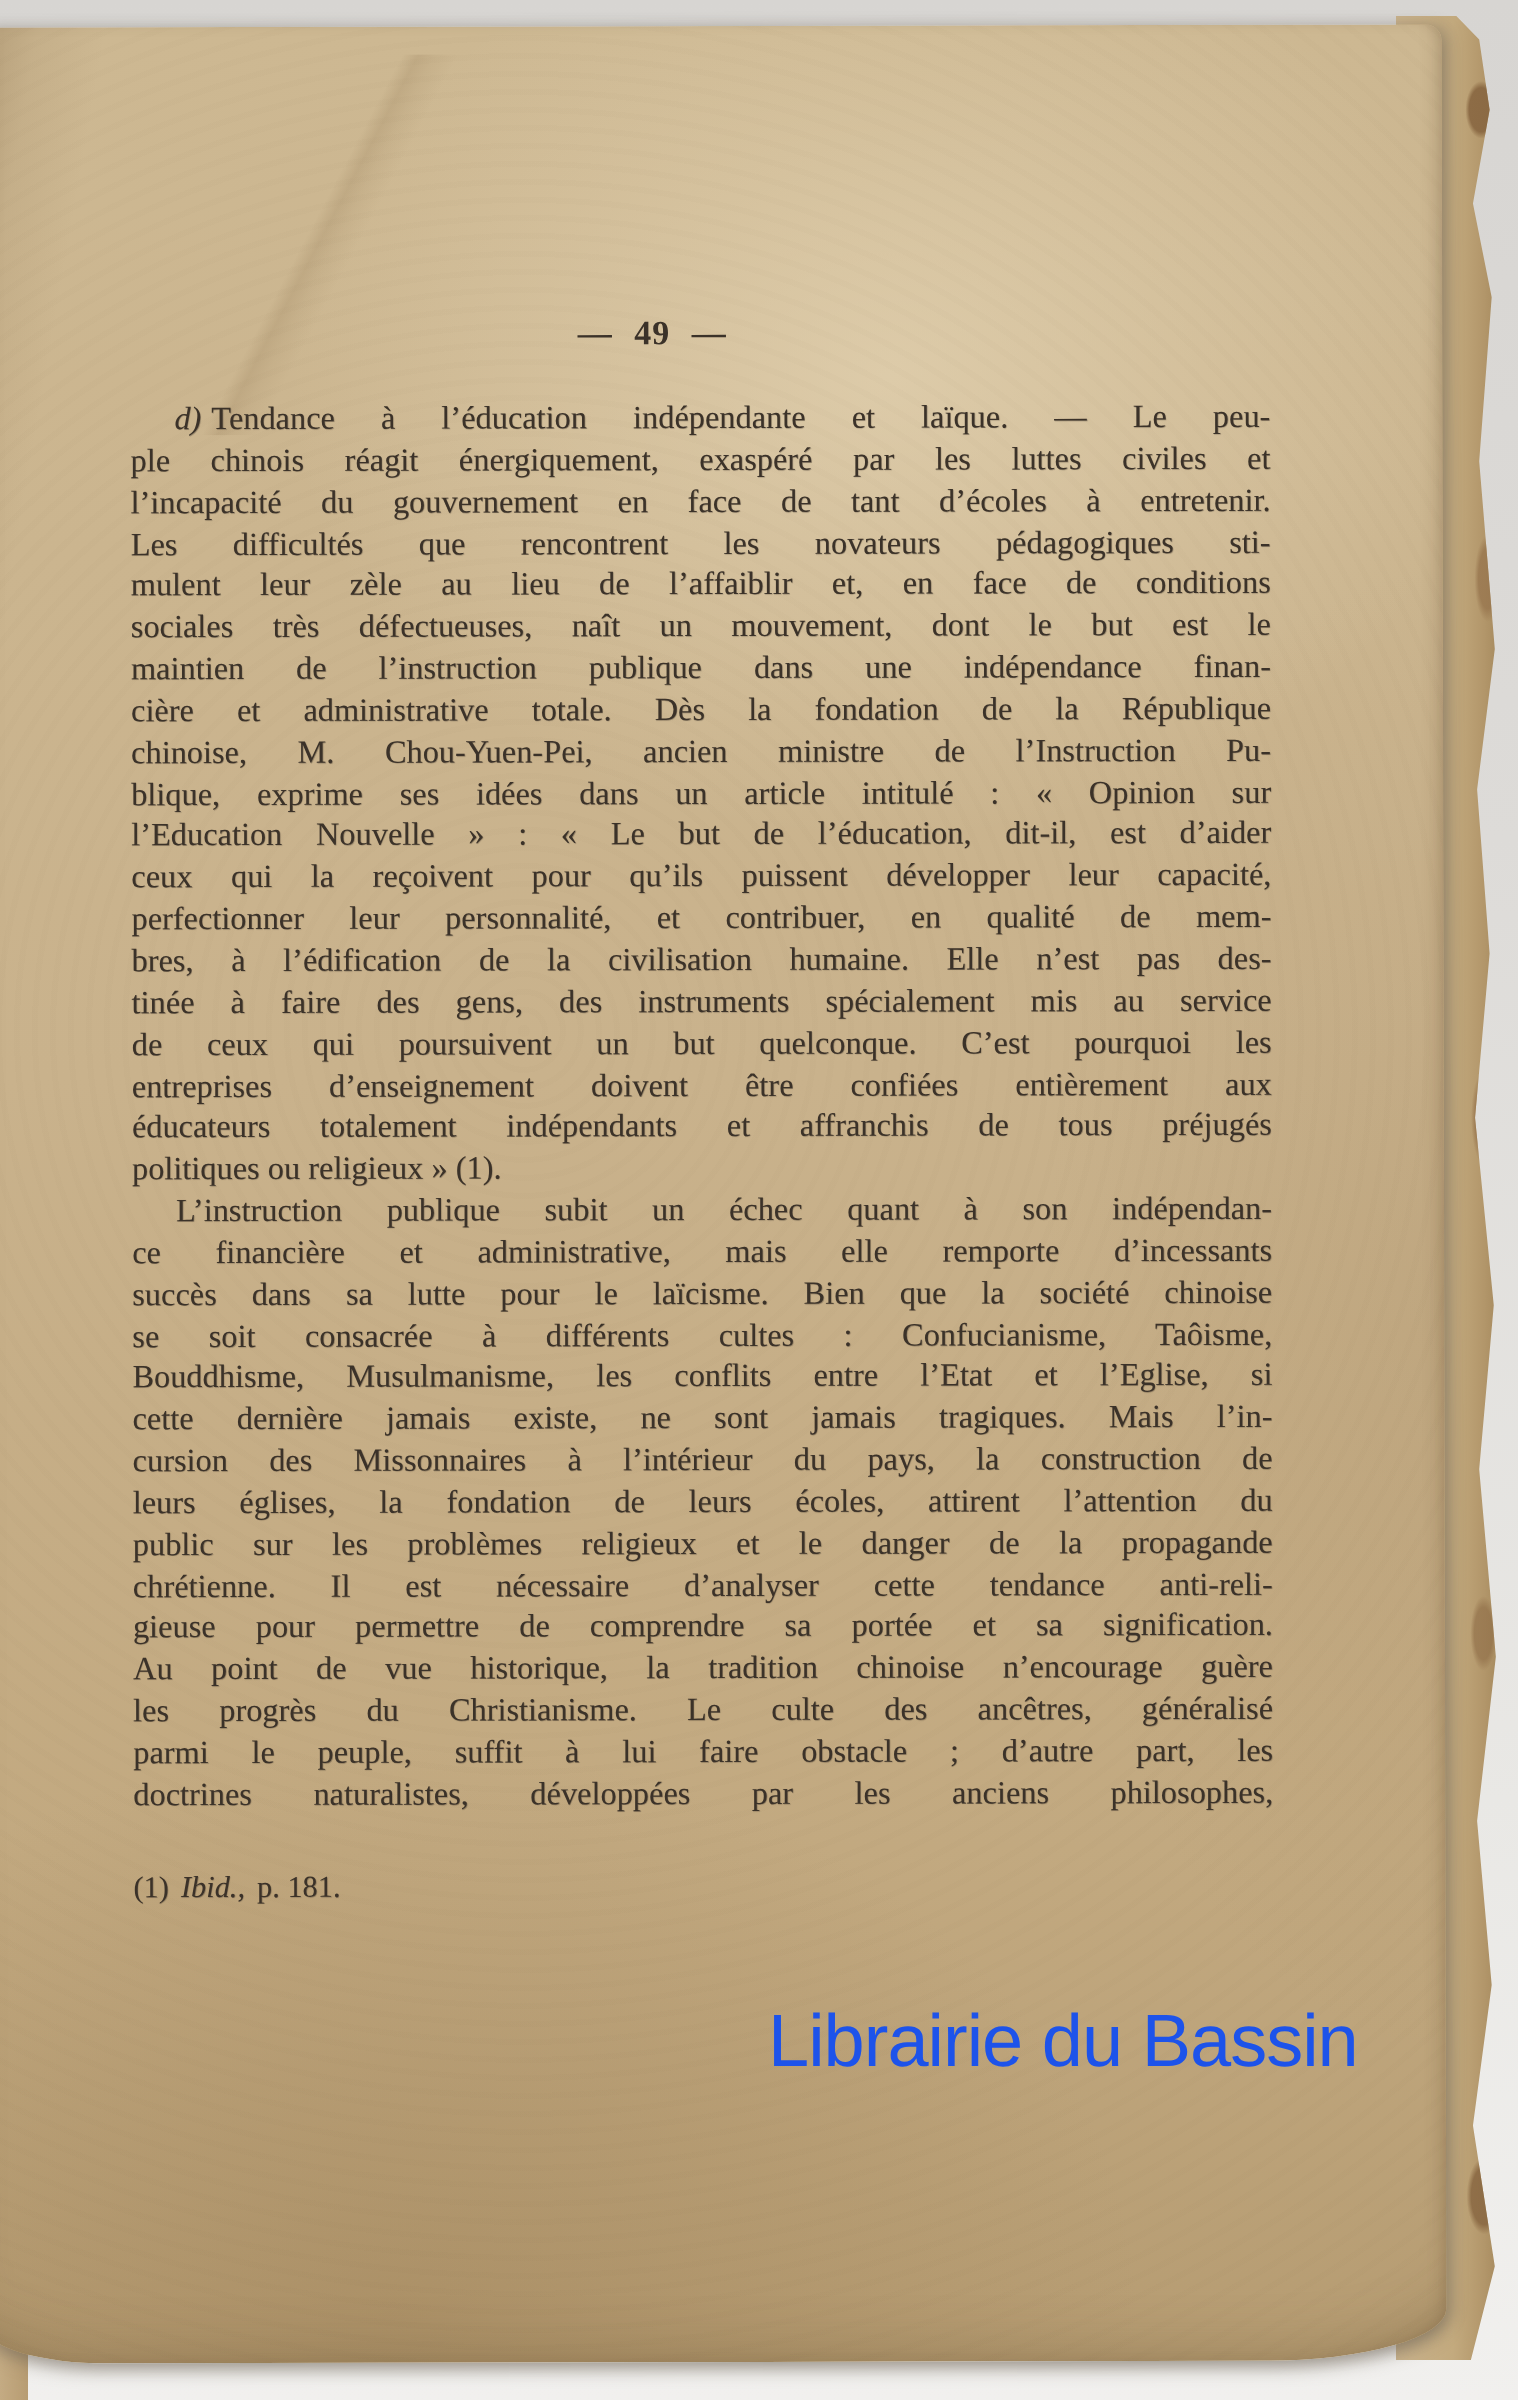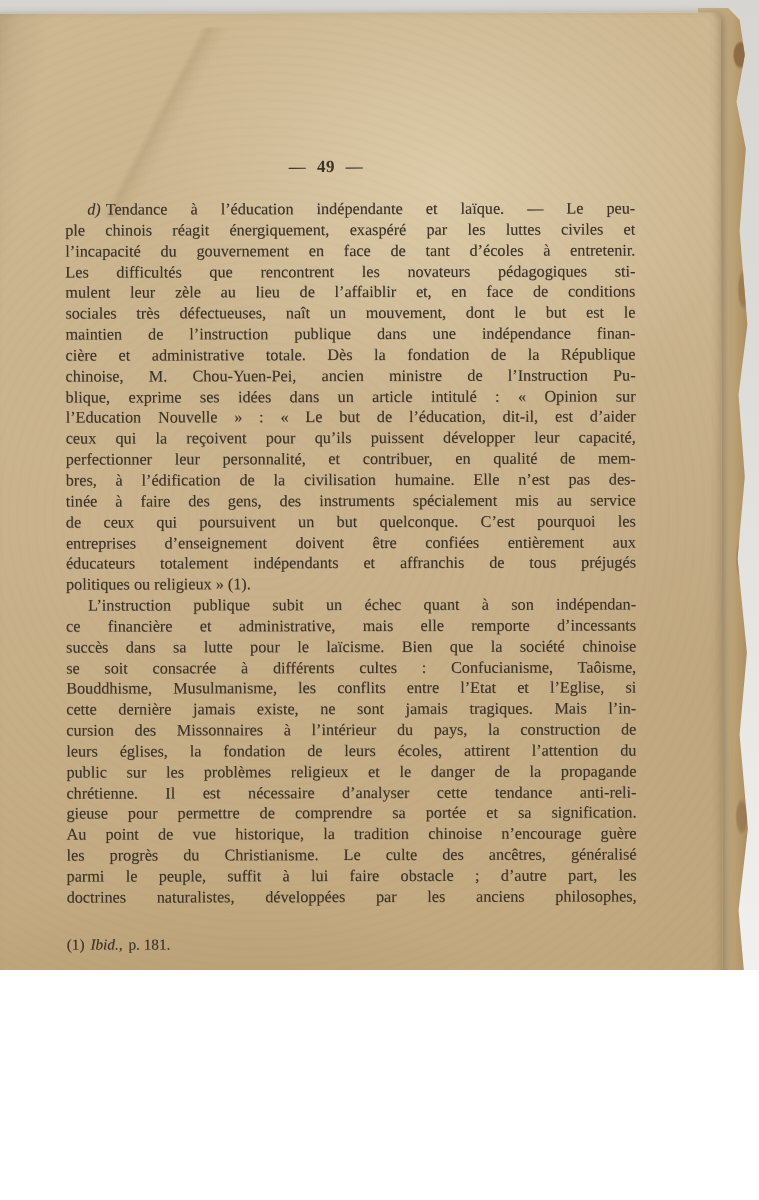--- a/index.html
+++ b/index.html
@@ -1,18 +1,18 @@
 <!DOCTYPE html>
 <html><head>
 <meta charset="utf-8">
 <style>
   html,body{margin:0;padding:0;}
   .photo{
     position:relative;
-    width:759px;height:970px;
+    width:759px;height:1200px;
     overflow:hidden;
     background:linear-gradient(to bottom,#d7d5d2 0%,#dddbd8 35%,#e9e8e5 75%,#f1f0ee 100%);
     font-family:"Liberation Serif","DejaVu Serif",serif;
   }
   
   .left-stub{
     position:absolute;left:0;top:1050px;width:14px;height:150px;
     background:linear-gradient(to right,#c4ab83,#b79c72);
     z-index:0;
   }
@@ -149,14 +149,15 @@
           <div class="line j">doctrines naturalistes, développées par les anciens philosophes,</div>
         </div>
 
       <div class="footnote">
         <span>(1)</span><span class="it">Ibid.,</span><span>p. 181.</span>
       </div>
 
     </div>
   </div>
 
+  <div class="watermark">Librairie du Bassin</div>
 
 </div>
 
 </body></html>

